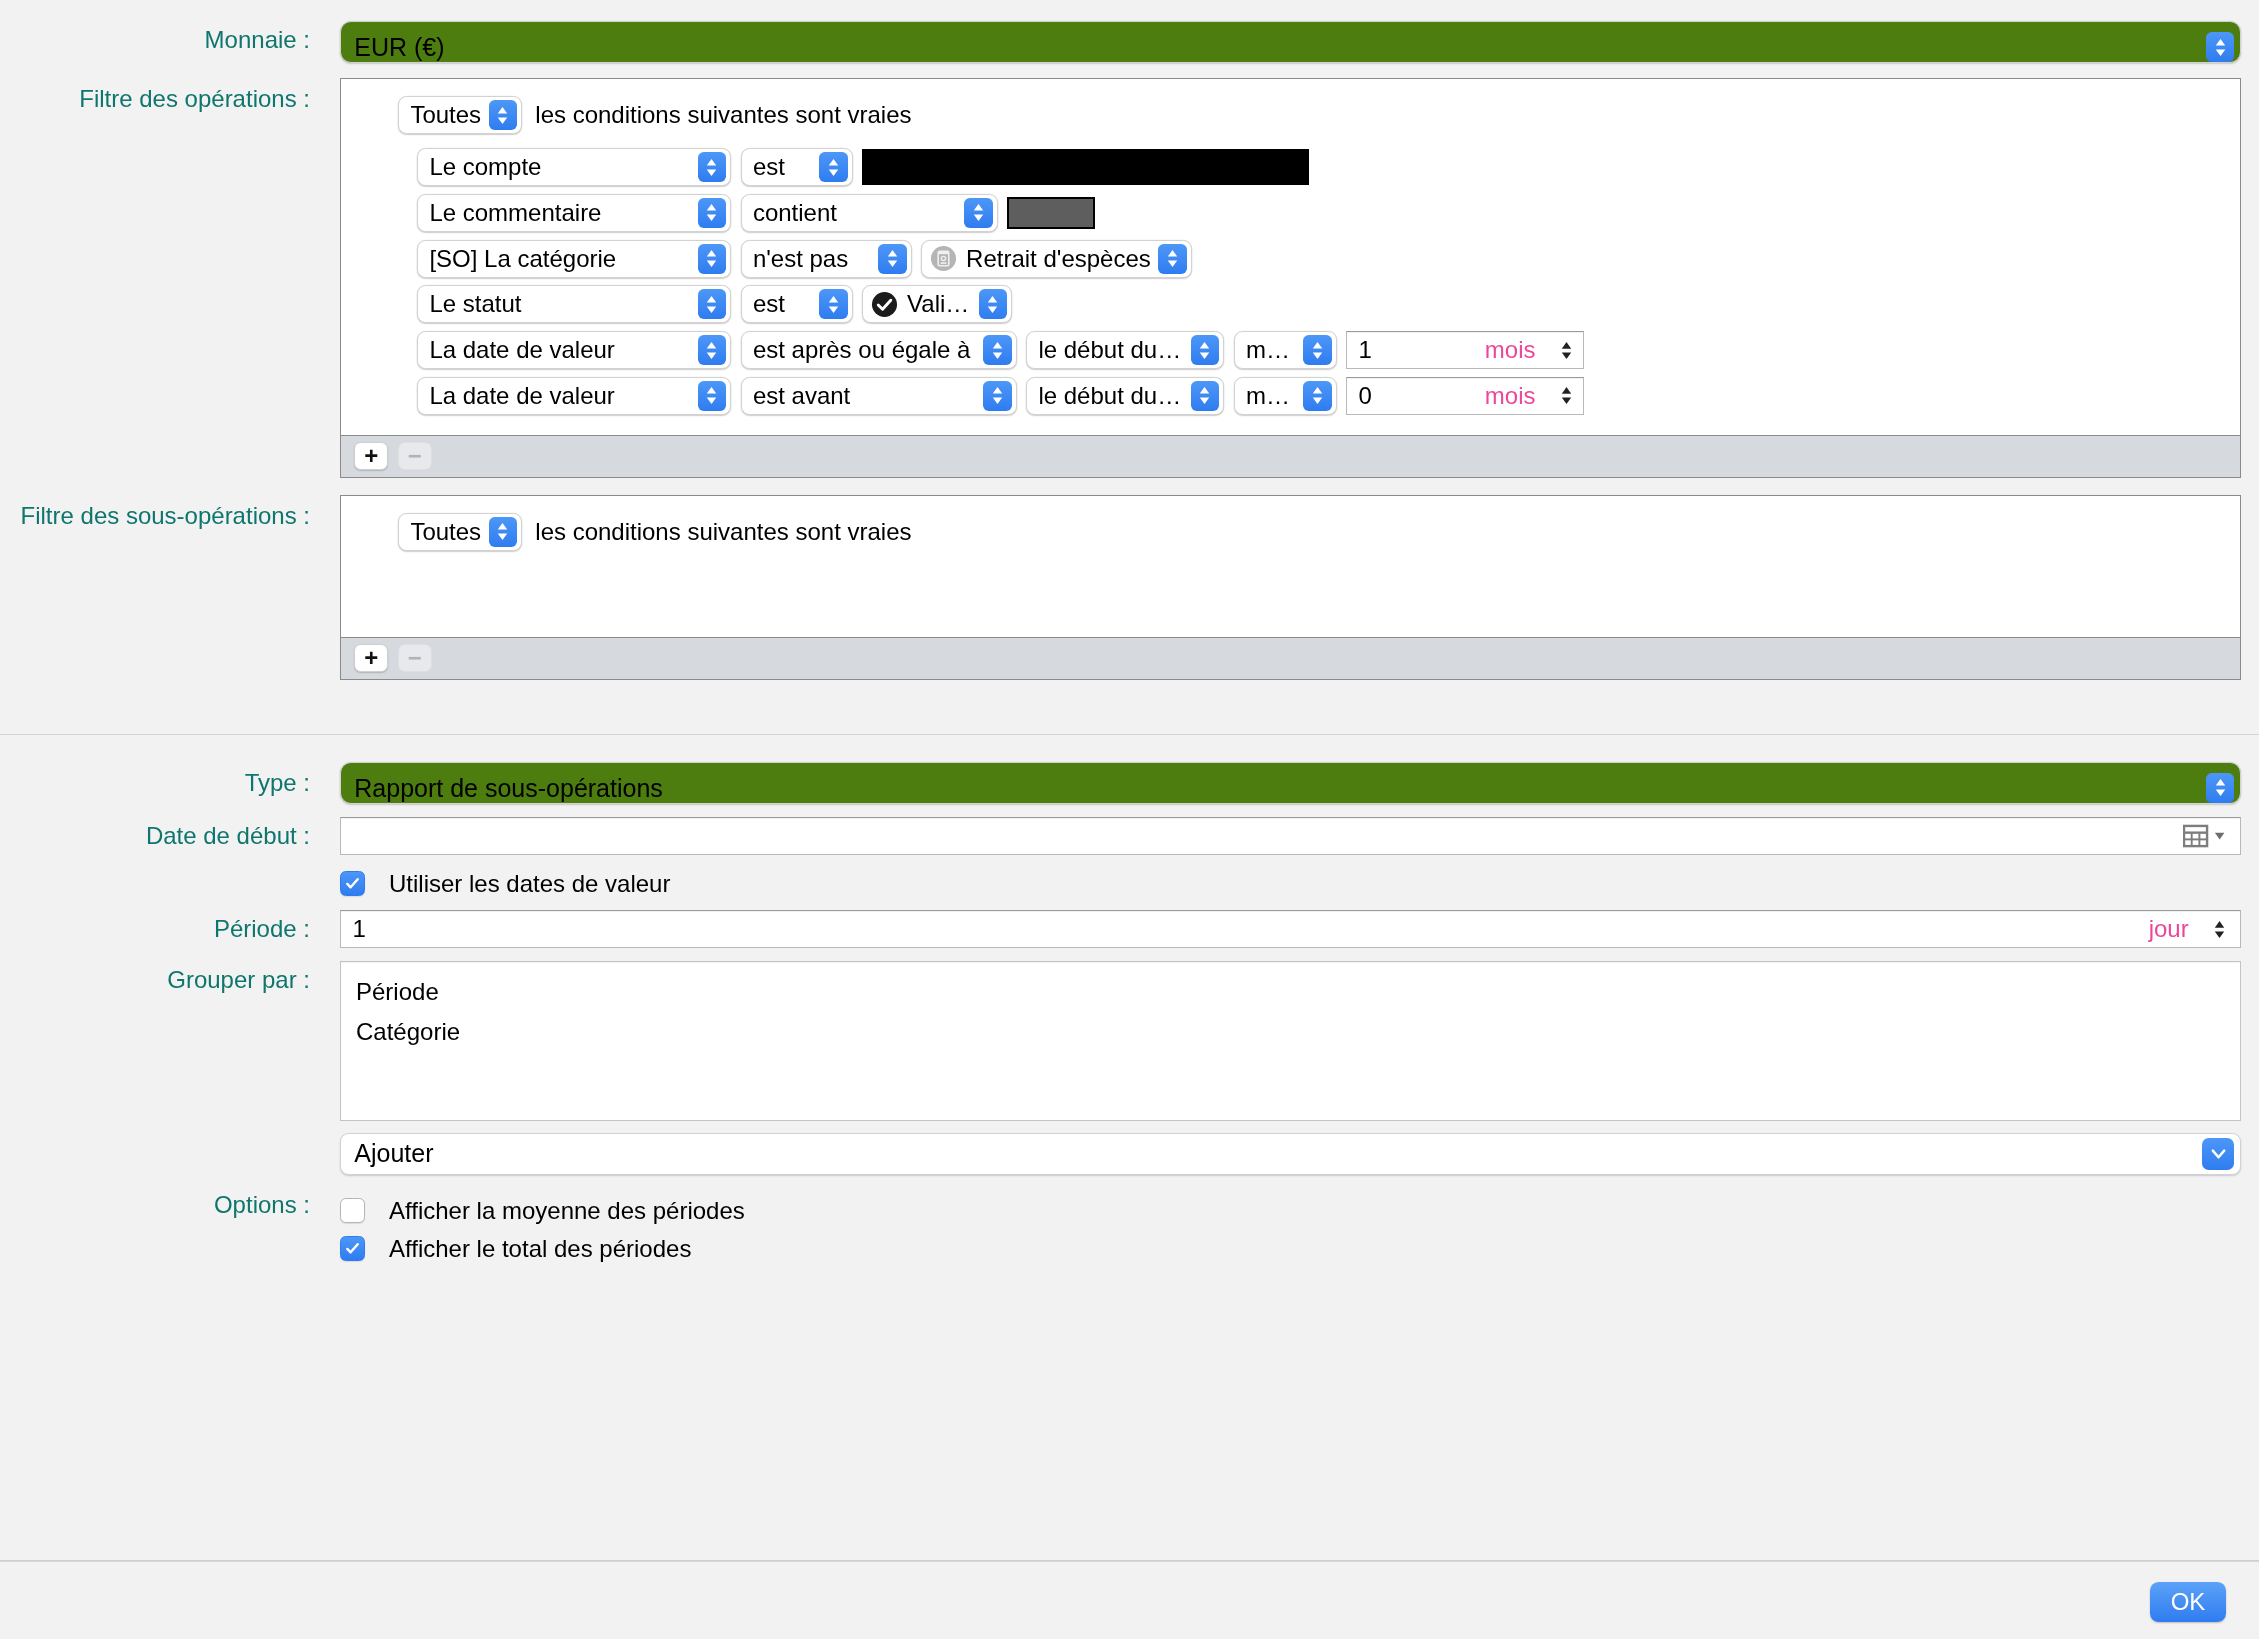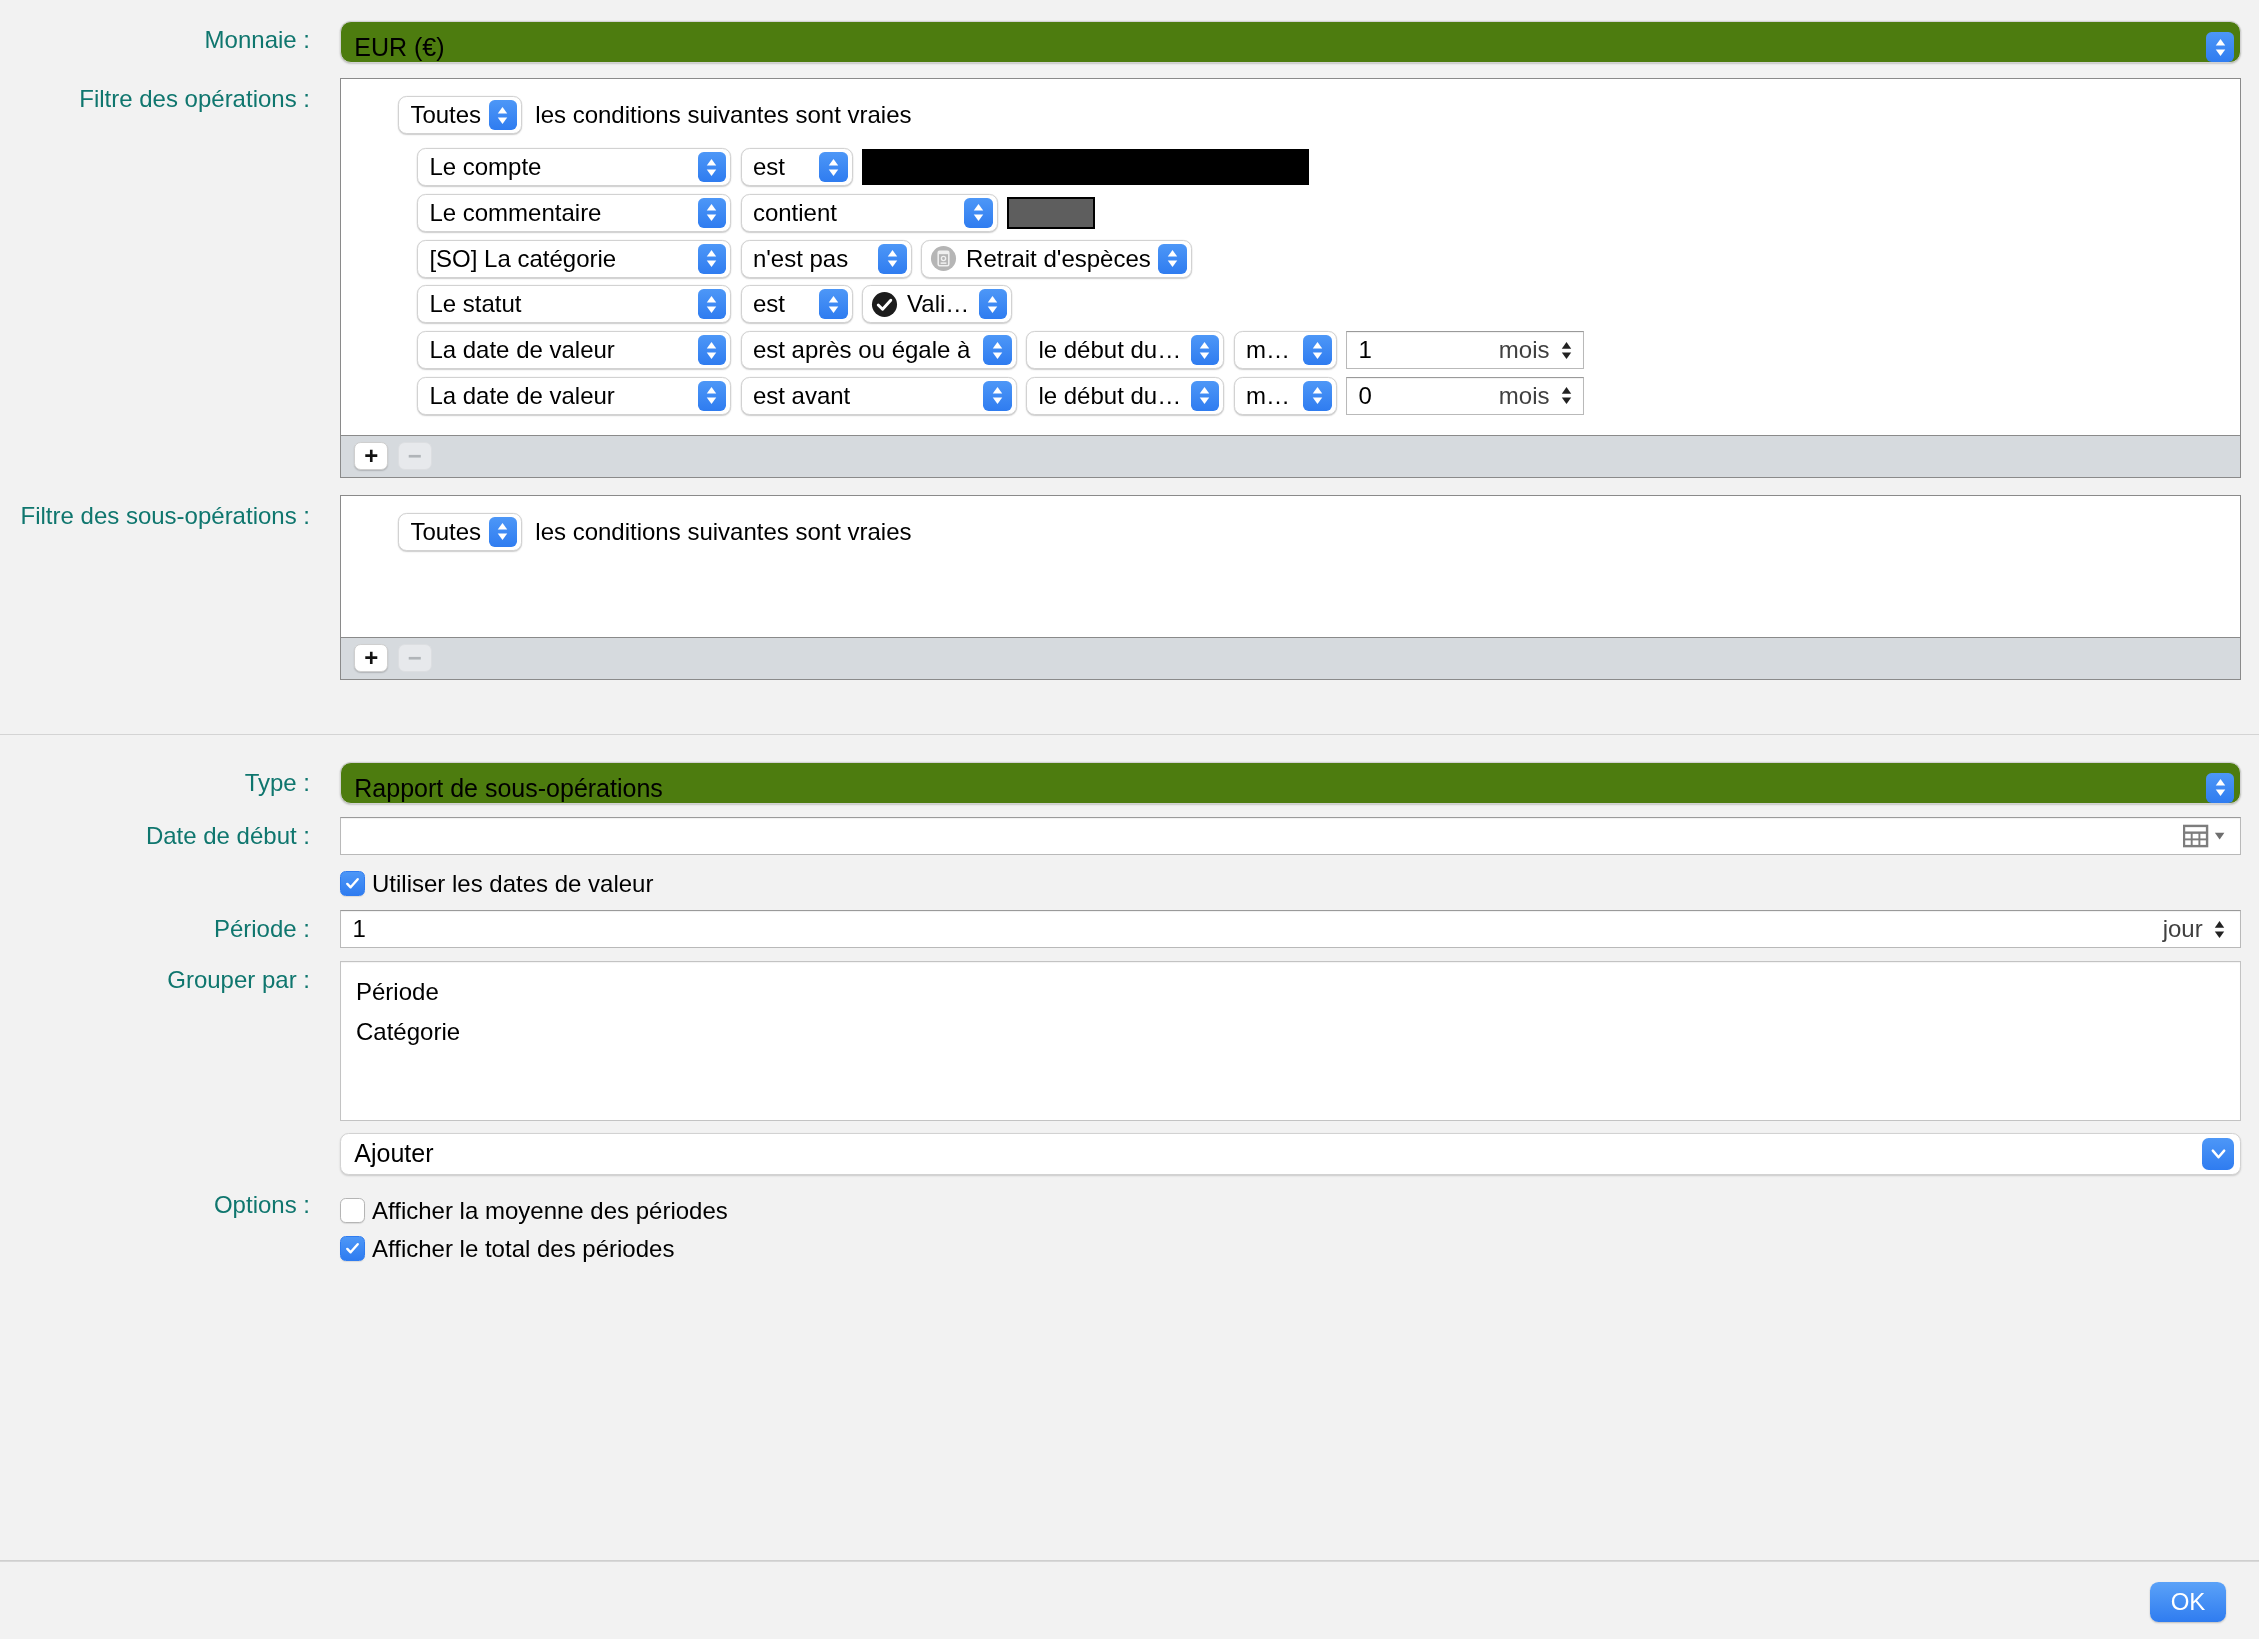--- a/index.html
+++ b/index.html
@@ -99,29 +99,29 @@
     background: #fff;
     border: 1px solid #b9b9b9;
     border-top-color: #9a9a9a;
     height: 38px;
     display: flex; align-items: center;
     padding: 0 9.5px 0 11.4px;
     font-size: 24px;
     box-shadow: inset 0 1px 1px rgba(0,0,0,0.06);
   }
   .tf-value { flex: 1; }
-  .tf-suffix { display: flex; align-items: center; gap: 9px; color: #404040; }
+  .tf-suffix { display: flex; align-items: center; gap: 23px; color: #ec4899; }
   .mini-stepper { display: inline-flex; flex-direction: column; align-items: center; }
 
   
   .hsep { width: 100%; height: 1px; background: #d4d4d4; }
   .hsep-strong { width: 100%; height: 1.9px; background: #d8d8d8; border-top: 1px solid #cfcfcf; }
 
   
-  .cb-line { display: flex; align-items: center; gap: 7px; height: 38px; }
+  .cb-line { display: flex; align-items: center; gap: 24px; height: 38px; }
   .checkbox {
     width: 25px; height: 25px; border-radius: 5.7px; flex: none;
     border: 1px solid #b5b5b5; background: #fff;
     box-shadow: 0 1px 1px rgba(0,0,0,0.10);
     display: flex; align-items: center; justify-content: center;
   }
   .checkbox.checked {
     background: linear-gradient(180deg,#4d97f7 0%,#2f7cf0 100%);
     border-color: #2f7cf0;
   }

